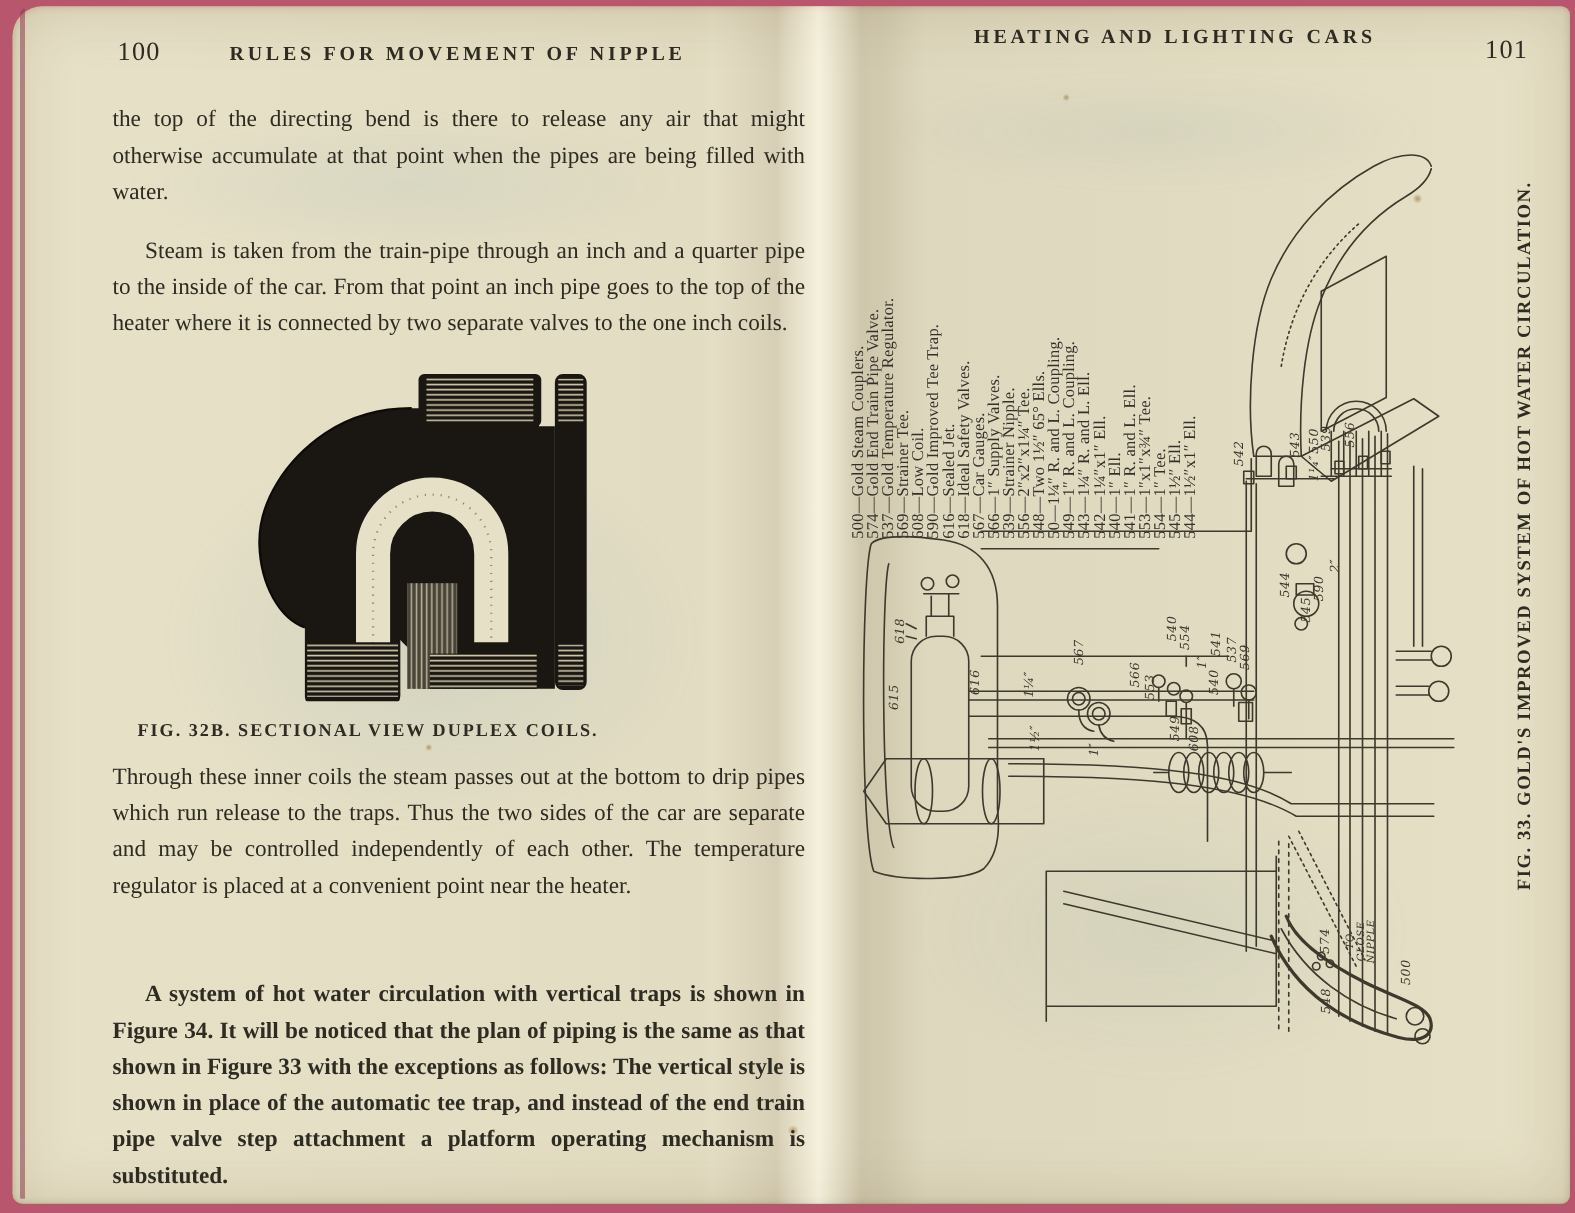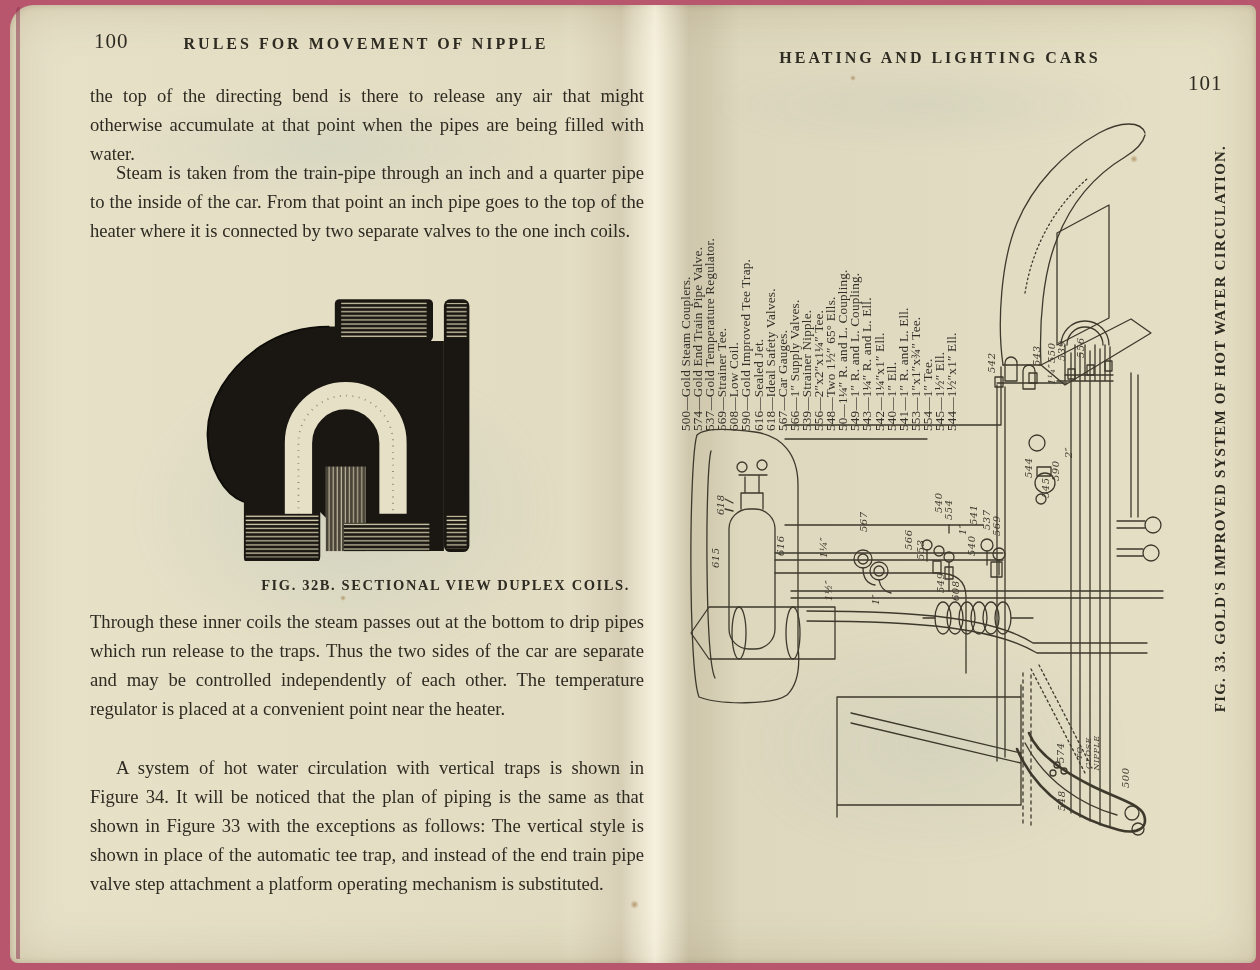--- a/index.html
+++ b/index.html
@@ -21,38 +21,38 @@
   }
   .ghost{position:absolute;border-radius:50%;filter:blur(7px);pointer-events:none;}
   .g1{left:120px;top:350px;width:430px;height:310px;background:radial-gradient(ellipse,rgba(120,158,175,.16),rgba(120,158,175,0) 70%);}
   .g2{left:90px;top:88px;width:450px;height:110px;background:radial-gradient(ellipse,rgba(120,158,175,.11),rgba(120,158,175,0) 70%);}
   .g3{left:720px;top:620px;width:400px;height:240px;background:radial-gradient(ellipse,rgba(115,150,160,.10),rgba(115,150,160,0) 70%);}
   .g4{left:700px;top:55px;width:430px;height:90px;background:radial-gradient(ellipse,rgba(115,150,160,.09),rgba(115,150,160,0) 70%);}
   .speck{position:absolute;border-radius:50%;background:radial-gradient(circle,rgba(140,95,35,.55),rgba(140,95,35,0) 70%);pointer-events:none;}
 
   .pnum{position:absolute;font-size:21px;color:#2e2b22;letter-spacing:1px;}
   .pnum-left{left:84px;top:24px;}
-  .pnum-right{left:1178px;top:22px;margin-top:44px;}
+  .pnum-right{left:1178px;top:22px;}
   .rhead{position:absolute;font-size:16px;letter-spacing:3px;color:#2e2b22;font-weight:bold;white-space:nowrap;}
   .rhead-left{left:80px;top:30px;width:552px;text-align:center;}
-  .rhead-right{left:690px;top:44px;width:480px;text-align:center;}
+  .rhead-right{left:690px;top:16px;width:480px;text-align:center;}
 
   .bt{
     position:absolute;left:80px;width:554px;margin:0;
     font-size:18.6px;line-height:29px;color:#2e2b22;text-align:justify;
   }
-  .ind{text-indent:26px;}
+  .ind{text-indent:26px;margin-top:28px;}
   .p1{top:76px;}
   .p2{top:153px;}
   .p3{top:602px;}
-  .p4{top:748px;}
+  .p4{top:748px;font-weight:bold;}
 
   .coilfig{position:absolute;left:183px;top:268px;width:300px;height:288px;}
   .figcap{
-    position:absolute;left:100px;top:572px;width:520px;text-align:right;
+    position:absolute;left:100px;top:572px;width:520px;text-align:left;
     font-size:14.5px;font-weight:bold;letter-spacing:1.6px;color:#2e2b22;white-space:nowrap;
   }
 
   
   .plist-wrap{position:absolute;left:670px;top:148px;width:282px;height:278px;}
   .plist{
     position:absolute;left:0;top:0;width:278px;
     transform:rotate(-90deg) translateX(-100%);transform-origin:0 0;
     color:#33302a;
   }

